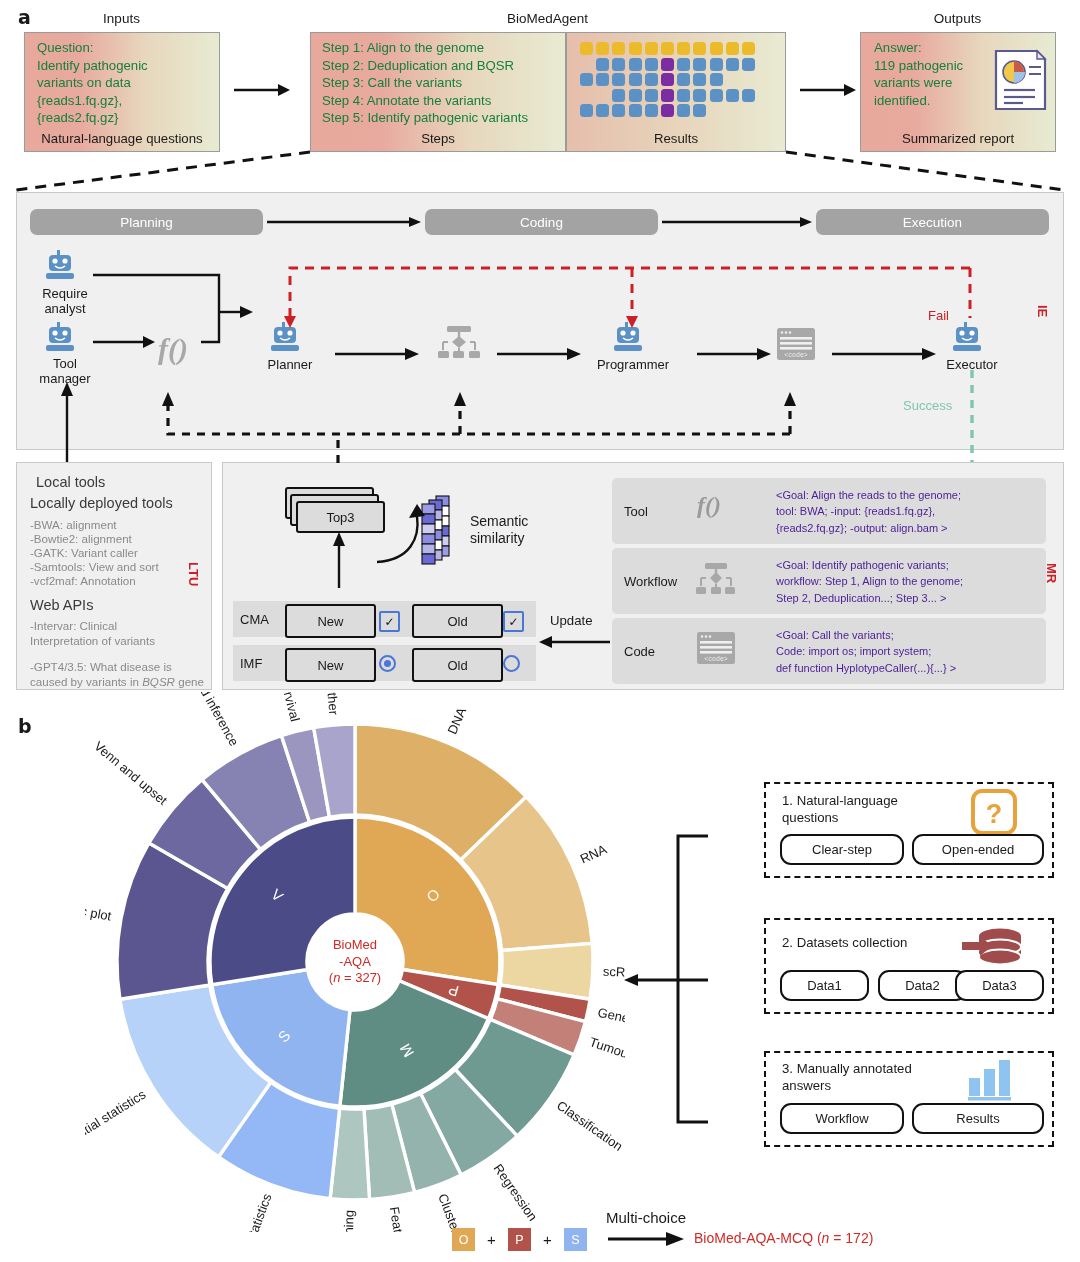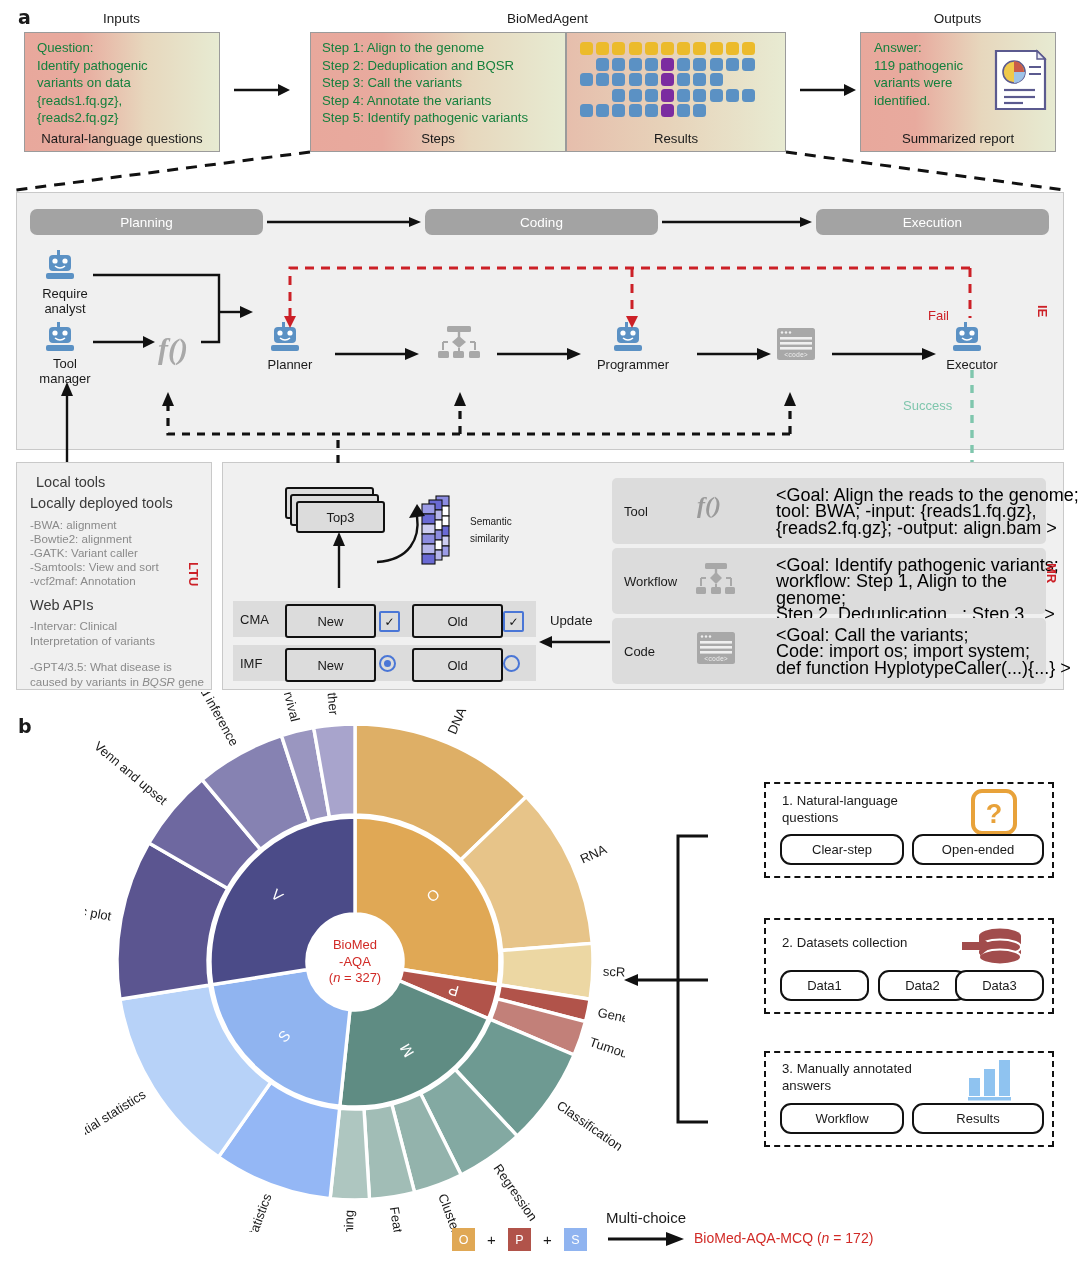--- a/index.html
+++ b/index.html
@@ -31,21 +31,21 @@
            writing-mode:vertical-rl;}
 
   
   .th1{font-size:14.5px;color:#3a3a3a;}
   .th2{font-size:14.5px;color:#3a3a3a;}
   .tli{font-size:11.6px;color:#8a8a8a;line-height:14.6px;}
 
   
   .mrrow{position:absolute;background:#dcdcdc;border-radius:5px;}
   .mrlabel{position:absolute;font-size:13px;color:#1a1a1a;}
-  .mrtext{position:absolute;font-size:18px;line-height:16.4px;color:#000000;white-space:pre-line;}
+  .mrtext{position:absolute;font-size:11px;line-height:16.4px;color:#4c1d95;white-space:pre-line;}
 
   
   .cmarow{position:absolute;background:#dcdcdc;}
   .nbtn{position:absolute;background:#dcdcdc;border:2px solid #111;border-radius:3px;
         font-size:13px;display:flex;align-items:center;justify-content:center;color:#1a1a1a;}
   .chk{position:absolute;width:17px;height:17px;border:2px solid #4a76d6;border-radius:2px;
        color:#111;font-size:12px;display:flex;align-items:center;justify-content:center;}
   .radio{position:absolute;width:17px;height:17px;border:2px solid #4a76d6;border-radius:50%;
          box-sizing:border-box;}
   .radio.on::after{content:"";position:absolute;left:3px;top:3px;width:7px;height:7px;
@@ -378,21 +378,21 @@
     <rect x="9" y="48" width="13" height="10" fill="#fff"></rect>
     <rect x="9" y="58" width="13" height="10" fill="#b5b5ea"></rect>
     <rect x="2" y="12" width="13" height="10" fill="#9b9be6"></rect>
     <rect x="2" y="22" width="13" height="10" fill="#6a6ad4"></rect>
     <rect x="2" y="32" width="13" height="10" fill="#cdcdf0"></rect>
     <rect x="2" y="42" width="13" height="10" fill="#8c8ce0"></rect>
     <rect x="2" y="52" width="13" height="10" fill="#b5b5ea"></rect>
     <rect x="2" y="62" width="13" height="10" fill="#6a6ad4"></rect>
   </g>
 </svg>
-<div class="abs" style="left:470px;top:513px;font-size:10px;line-height:17px;white-space:pre-line;">Semantic
+<div class="abs" style="left:470px;top:513px;font-size:14px;line-height:17px;white-space:pre-line;">Semantic
 similarity</div>
 
 <svg class="abs" style="left:365px;top:500px;" width="62" height="64">
   <path d="M12,62 C45,60 55,38 52,16" fill="none" stroke="#111" stroke-width="2.4"></path>
   <polygon points="44,18 60,16 52,4" fill="#111"></polygon>
 </svg>
 
 <div class="cmarow" style="left:233px;top:601px;width:303px;height:36px;"></div>
 <div class="abs" style="left:240px;top:612px;font-size:13px;">CMA</div>
 <div class="nbtn" style="left:285px;top:604px;width:87px;height:30px;">New</div>

